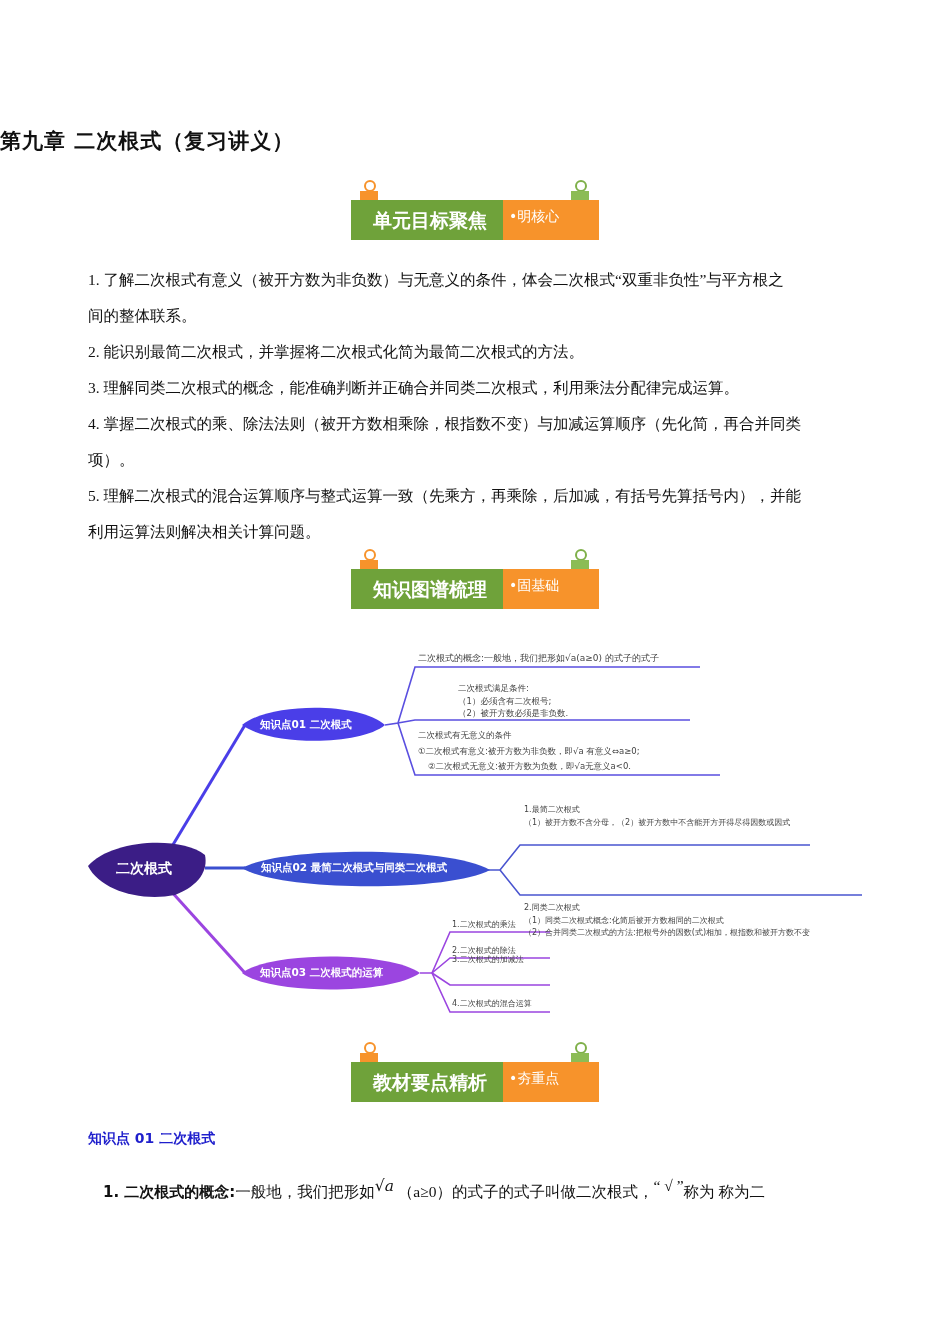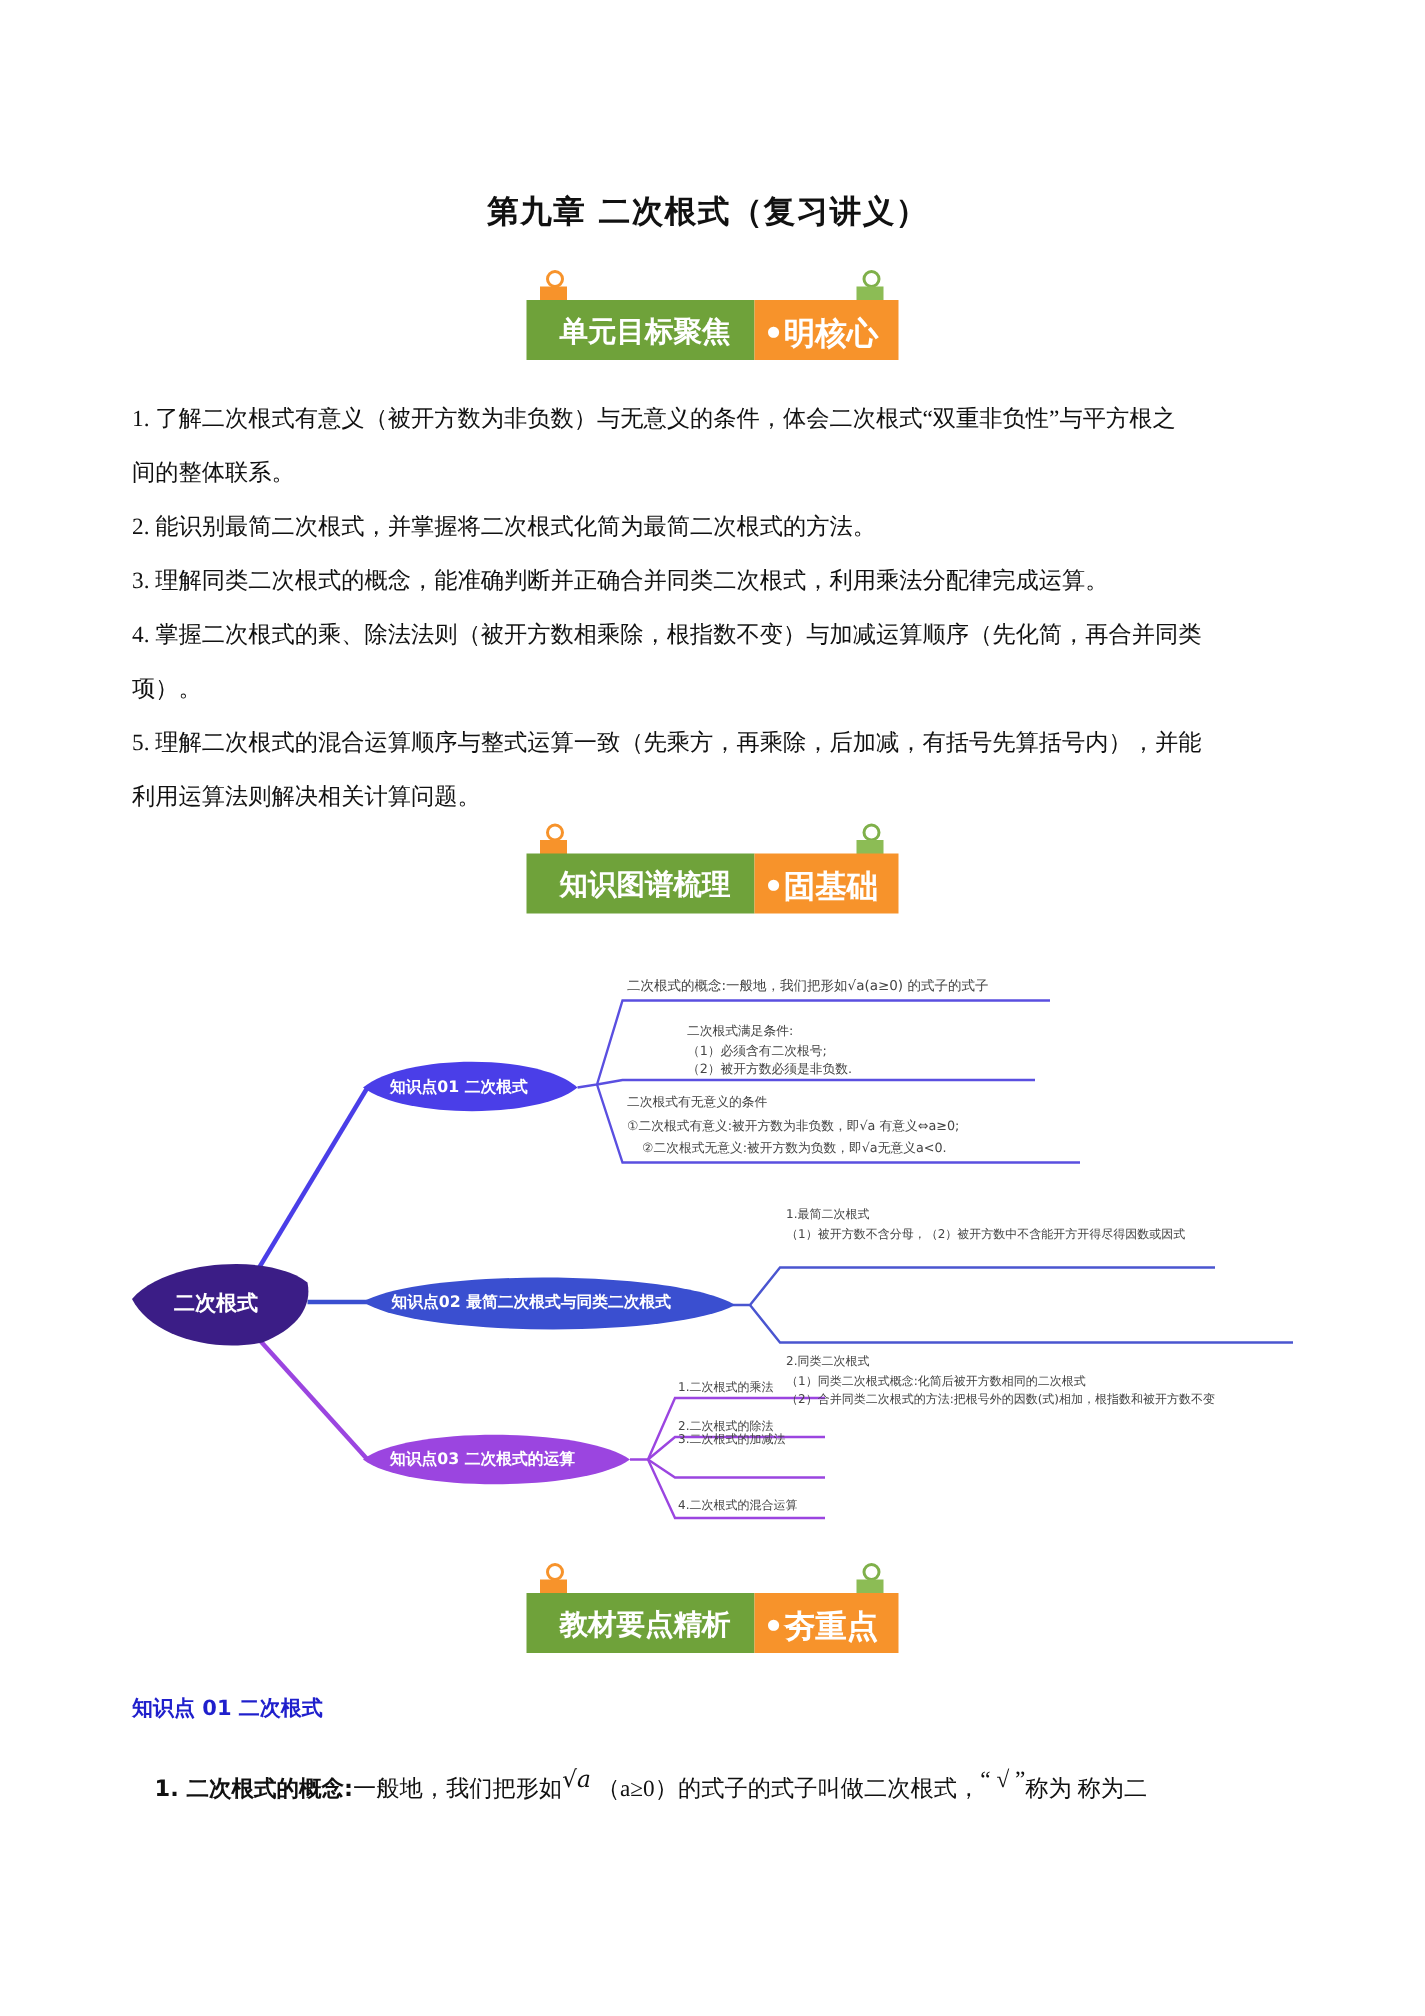--- a/index.html
+++ b/index.html
@@ -1,26 +1,26 @@
 <!DOCTYPE html>
 <html><head>
 <meta charset="utf-8">
 <style>
   html, body { margin: 0; padding: 0; background: #ffffff; }
   body { width: 950px; height: 1344px; position: relative; overflow: hidden;
          font-family: "Liberation Serif", "DejaVu Serif", serif; color: #111; }
-  .page-title { position: absolute; top: 127px; left: 0; width: 944px; text-align: center;
+  .page-title { position: absolute; top: 127px; left: 0; width: 944px; 
                 font-family: "DejaVu Sans", sans-serif; font-weight: bold; font-size: 21px; color: #111; letter-spacing: 1px; }
   .banner { position: absolute; left: 351px; width: 248px; height: 52px; }
   .banner .green { position: absolute; left: 0; top: 0; width: 152px; height: 40px; background: #6fa23a; }
   .banner .orange { position: absolute; left: 152px; top: 0; width: 96px; height: 40px; background: #f7932b; }
   .banner .label-main { position: absolute; left: 22px; top: 8px; font-family: "DejaVu Sans", sans-serif; font-weight: bold;
                         font-size: 19px; color: #ffffff; white-space: nowrap; }
-  .banner .label-accent { position: absolute; left: 158px; top: 8px; font-family: "DejaVu Sans", sans-serif; font-weight: bold;
-                        font-size: 21px; color: #ffffff; white-space: nowrap; }
+  .banner .label-accent { position: absolute; left: 158px; top: 8px; font-family: "DejaVu Sans", sans-serif; font-weight: normal;
+                        font-size: 14px; color: #ffffff; white-space: nowrap; }
   .clip { position: absolute; top: -20px; width: 18px; height: 26px; }
   .clip .ring { position: absolute; left: 4px; top: 0; width: 8px; height: 8px; border: 2px solid; border-radius: 50%; }
   .clip .body { position: absolute; left: 0; top: 11px; width: 18px; height: 13px; }
   .clip.left { left: 9px; }
   .clip.left .ring { border-color: #f7932b; }
   .clip.left .body { background: #f7932b; }
   .clip.right { left: 220px; }
   .clip.right .ring { border-color: #7fb04a; }
   .clip.right .body { background: #8cbc55; }
 

